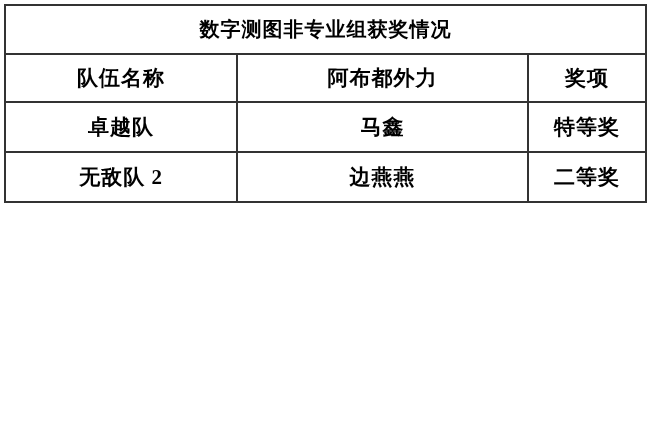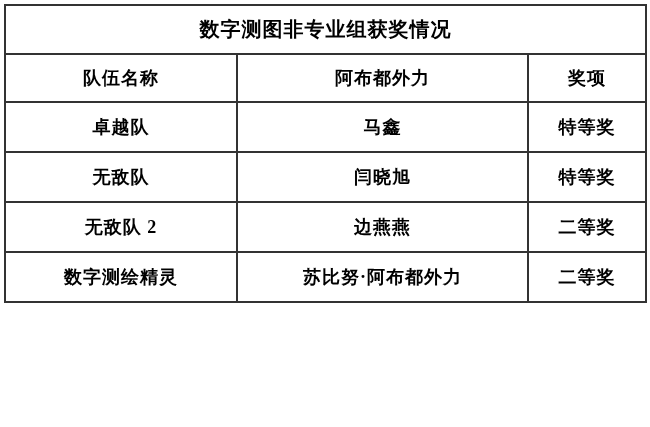--- a/index.html
+++ b/index.html
@@ -31,21 +31,21 @@
     table-layout: fixed;
     background: #ffffff;
   }
   table.awards-table td {
     border: 2px solid #333333;
     text-align: center;
     vertical-align: middle;
     padding: 0;
     color: #000000;
     font-weight: bold;
-    font-size: 18px;
+    font-size: 21px;
     letter-spacing: 1px;
     white-space: nowrap;
     overflow: hidden;
   }
   tr.title-row td {
     height: 47px;
     font-size: 20px;
     letter-spacing: 1px;
   }
   tr.header-row td {
@@ -76,29 +76,19 @@
         <td>队伍名称</td>
         <td>阿布都外力</td>
         <td>奖项</td>
       </tr>
       <tr class="data-row">
         <td>卓越队</td>
         <td>马鑫</td>
         <td>特等奖</td>
       </tr>
       <tr class="data-row">
-        <td>无敌队</td>
-        <td>闫晓旭</td>
-        <td>特等奖</td>
-      </tr>
-      <tr class="data-row">
         <td>无敌队 2</td>
         <td>边燕燕</td>
-        <td>二等奖</td>
-      </tr>
-      <tr class="data-row">
-        <td>数字测绘精灵</td>
-        <td>苏比努·阿布都外力</td>
         <td>二等奖</td>
       </tr>
     </tbody>
   </table>
 </div>
 
 </body></html>

